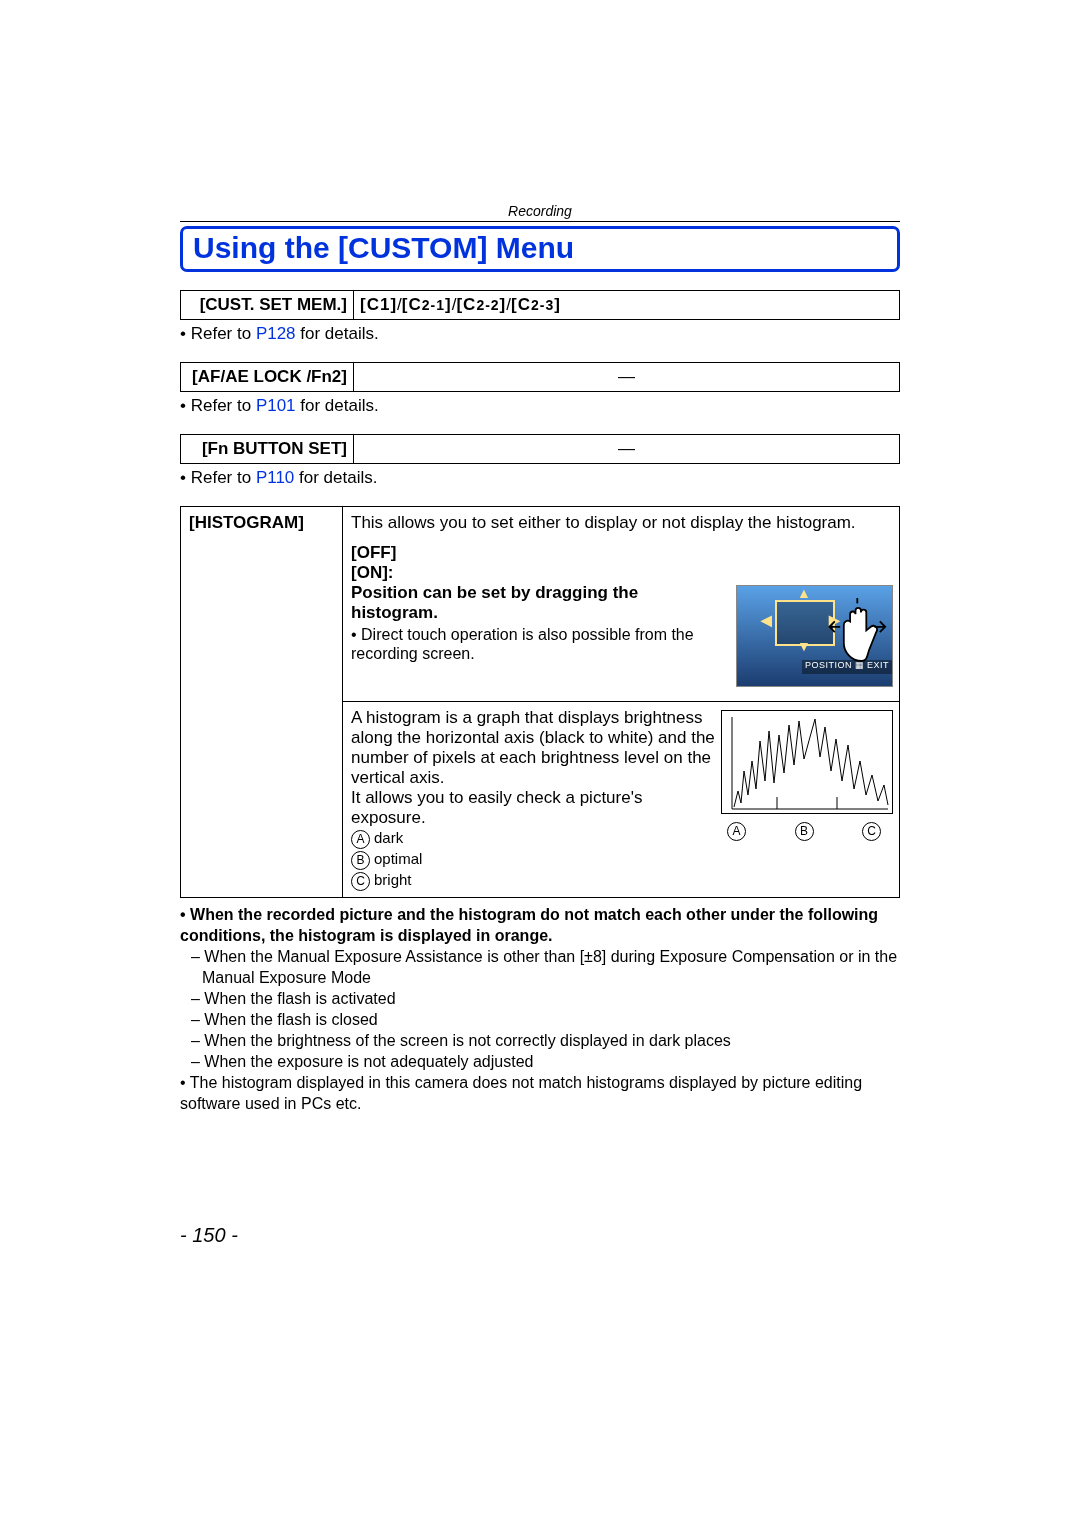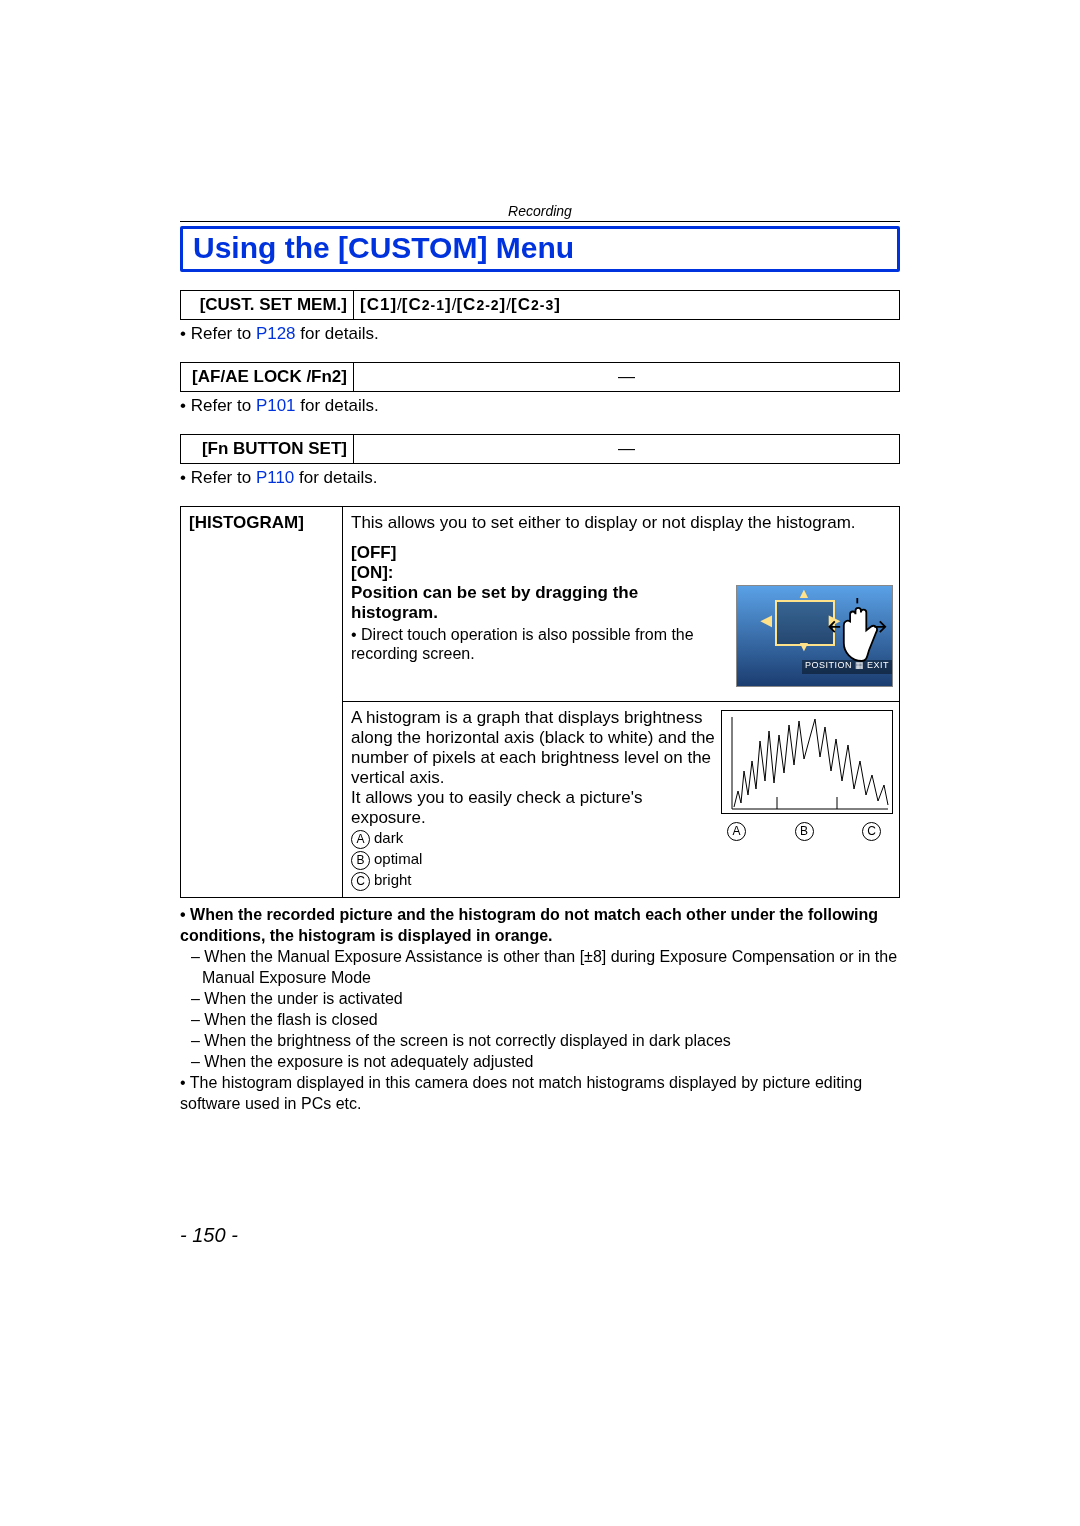--- a/index.html
+++ b/index.html
@@ -22,21 +22,21 @@
     border-bottom: 1px solid #000;
     padding-bottom: 2px;
     margin-bottom: 4px;
   }
   .intro {
     font-size: 18px;
     margin: 0 0 5px 4px;
   }
   .title-box {
     border: 3px solid #0033dd;
-    border-radius: 2px;
+    border-radius: 7px;
     padding: 2px 10px 4px 10px;
     margin-top: 2px;
   }
   .title-box .title {
     color: #0033dd;
     font-size: 30px;
     font-weight: bold;
   }
   .subtext {
     margin-top: 13px;
@@ -266,21 +266,21 @@
           <div class="legend-line"><span class="circ">C</span><span>bright</span></div>
         </div>
       </td>
     </tr>
     </tbody>
   </table>
 
   <div class="notes">
     <div class="b">• When the recorded picture and the histogram do not match each other under the following conditions, the histogram is displayed in orange.</div>
     <div class="indent2">– <span>When the Manual Exposure Assistance is other than [±8] during Exposure Compensation or in the Manual Exposure Mode</span></div>
-    <div class="indent2">– <span>When the under is activated</span></div>
+    <div class="indent2">– <span>When the flash is activated</span></div>
     <div class="indent2">– <span>When the flash is closed</span></div>
     <div class="indent2">– <span>When the brightness of the screen is not correctly displayed in dark places</span></div>
     <div class="indent2">– <span>When the exposure is not adequately adjusted</span></div>
     <div>• The histogram displayed in this camera does not match histograms displayed by picture editing software used in PCs etc.</div>
   </div>
 
   <div class="pagenum">- 150 -</div>
 </div>
 
 </body></html>

